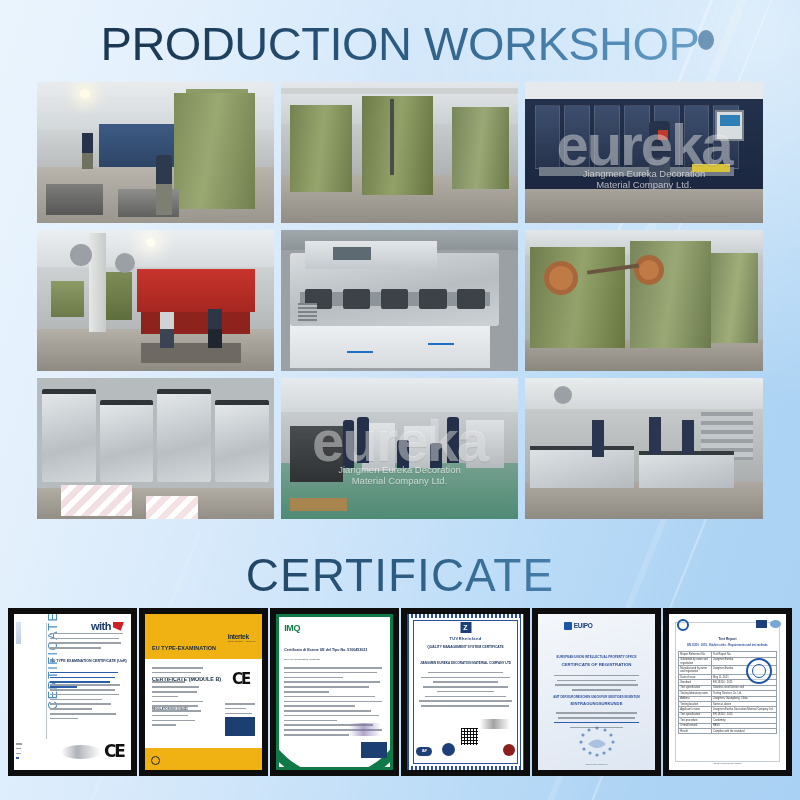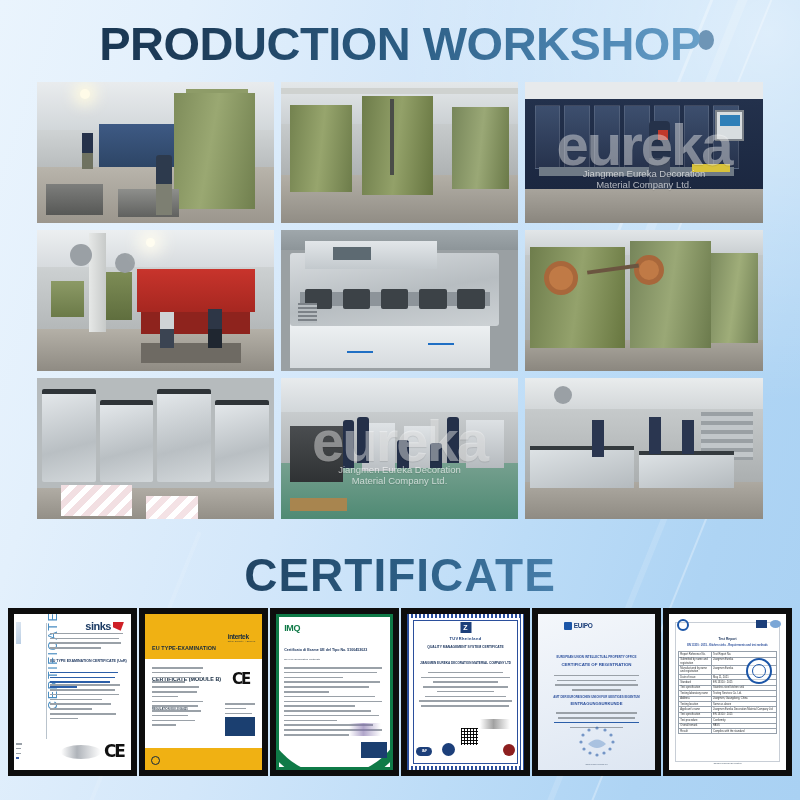--- a/index.html
+++ b/index.html
@@ -27,21 +27,21 @@
   .streak.s3 { left: 742px; top: -120px; width: 2px;  height: 380px; }
   .streak.s4 { left: 596px; top: 470px;  width: 6px;  height: 420px; opacity: .45; }
   .streak.s5 { left: 640px; top: 500px;  width: 2px;  height: 360px; }
   .streak.s6 { left: 136px; top: 520px;  width: 4px;  height: 330px; opacity: .35; }
   .dot-blob { position: absolute; left: 698px; top: 30px; width: 16px; height: 20px;
               background: #5c87ab; border-radius: 50%; opacity: .85; filter: blur(.4px); }
 
   
   .section-title {
     position: absolute; left: 0; width: 800px; text-align: center;
-    font-weight: bold; letter-spacing: -0.5px;
+    font-weight: normal; letter-spacing: -0.5px;
     white-space: nowrap;
     background: linear-gradient(94deg, #17334e 0%, #1d3c59 24%, #2d5f86 52%, #4e87b4 74%, #6da4cc 90%, #7fb0d6 100%);
     -webkit-background-clip: text; background-clip: text;
     -webkit-text-fill-color: transparent; color: transparent;
   }
   #title-production { top: 16px; font-size: 47px; line-height: 56px; }
   #title-certificate { top: 548px; font-size: 46px; line-height: 54px; letter-spacing: 1px; }
 
   
   .photo-grid { position: absolute; left: 37px; top: 82px; width: 726px; }
@@ -554,21 +554,21 @@
           <div class="c1-vert">CERTIFICATE</div>
           <div class="c1-foot mini-block">
             <div class="mini-line" style="width:100%"></div>
             <div class="mini-line" style="width:80%"></div>
             <div class="mini-line" style="width:90%"></div>
             <div class="mini-line" style="width:60%;background:#3b5ea8"></div>
           </div>
         </div>
         <div class="c1-rule"></div>
         <div class="c1-logo">
-          <span class="c1-logo-t">sinks</span>
+          <span class="c1-logo-t">with</span>
           <span class="c1-flag"></span>
         </div>
         <div class="c1-grid mini-block">
           <div class="mini-line" style="width:100%"></div>
           <div class="mini-line" style="width:95%"></div>
           <div class="mini-line" style="width:98%"></div>
           <div class="mini-line" style="width:70%"></div>
         </div>
         <div class="c1-head">EU TYPE EXAMINATION CERTIFICATE (UoR)</div>
         <div class="c1-blue mini-block">

